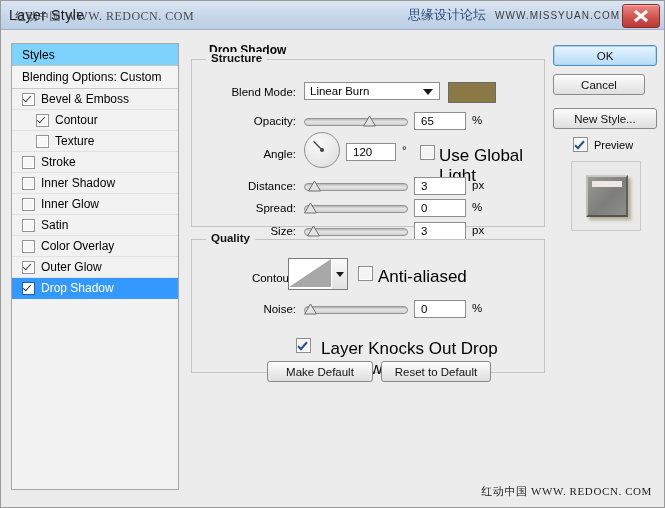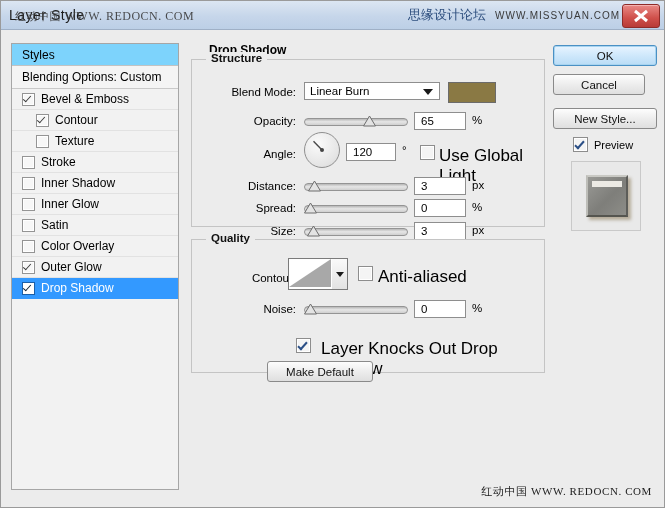--- a/index.html
+++ b/index.html
@@ -285,20 +285,21 @@
           </svg>
       </div>
       <div class="num" style="left:222px;top:60px;width:52px;">0</div>
       <div class="unit" style="left:280px;top:62px;">%</div>
     </fieldset>
 
     <div class="chk on" id="knockout-chk" style="left:105px;top:295px;"></div>
     <div class="chk-lbl" style="left:113px;top:296px;margin-left:17px;">Layer Knocks Out Drop Shadow</div>
 
     <div class="btn" style="left:76px;top:318px;width:106px;">Make Default</div>
+    <div class="btn" style="left:190px;top:318px;width:110px;">Reset to Default</div>
   </div>
 
   <div class="right">
     <div class="btn btn-ok">OK</div>
     <div class="btn btn-cancel">Cancel</div>
     <div class="btn btn-newstyle">New Style...</div>
 
     <div class="preview-row">
       <span class="chk on" id="preview-chk" style="position:relative;left:0;top:0;margin-right:6px;"></span>
       <span>Preview</span>

